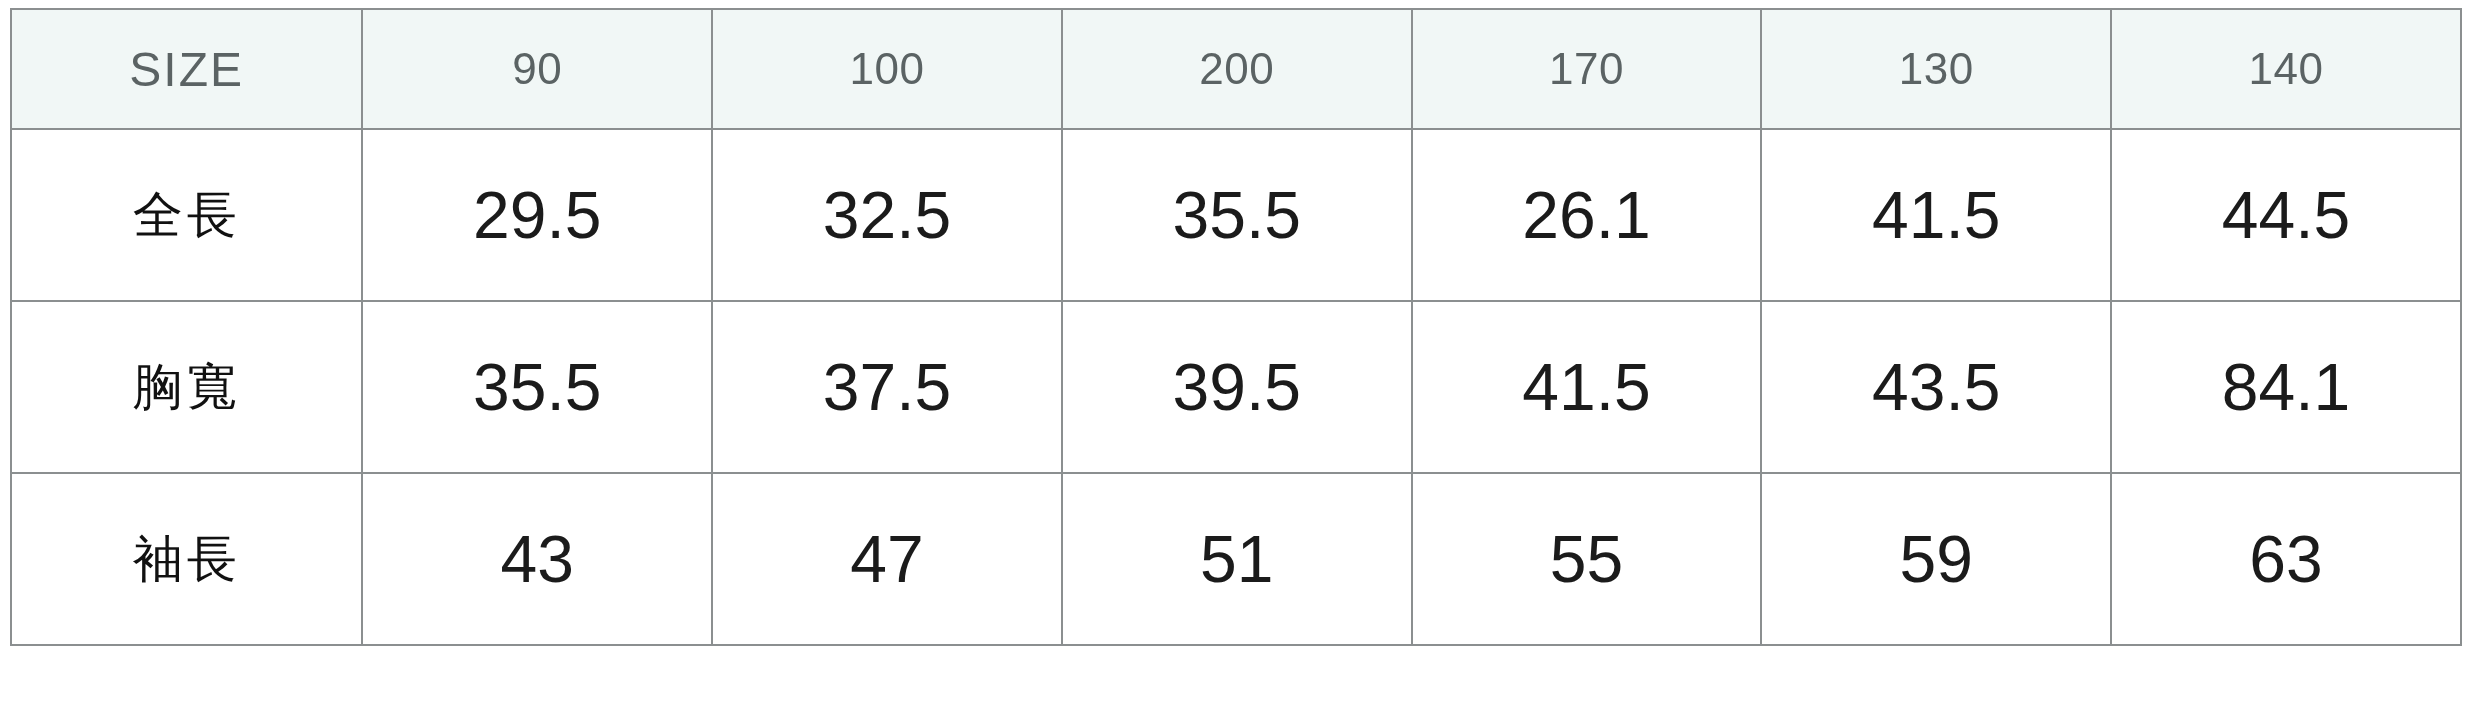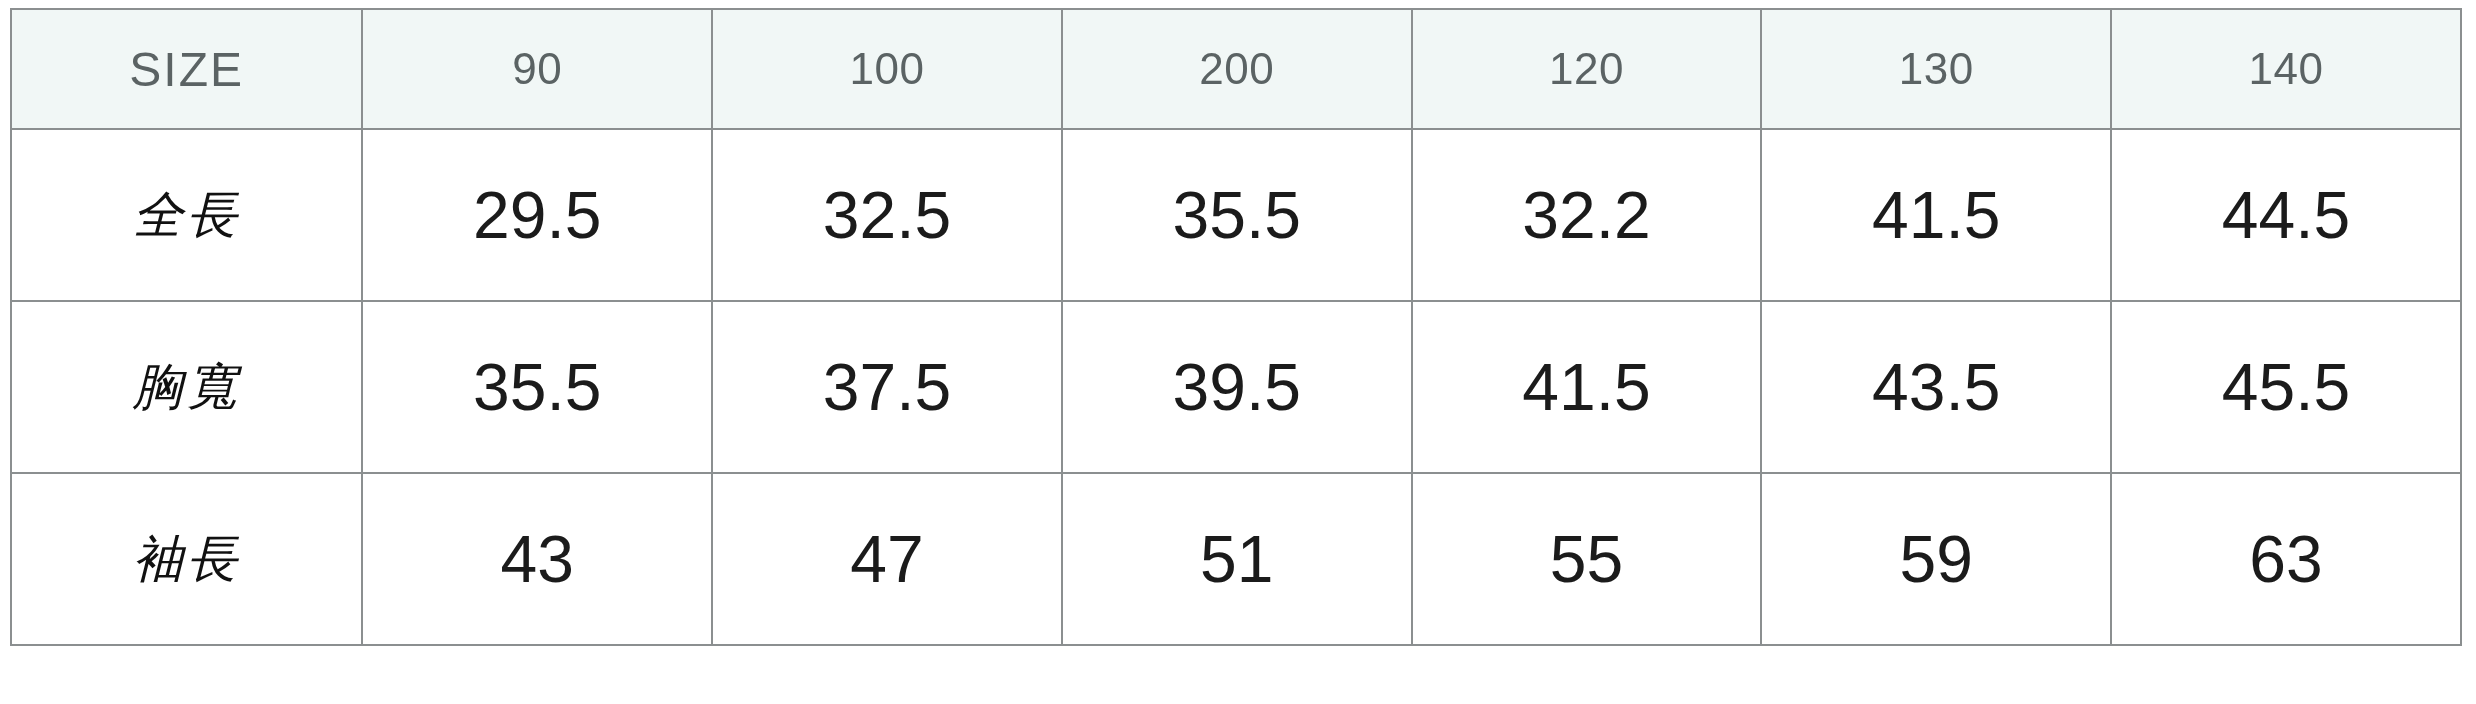--- a/index.html
+++ b/index.html
@@ -56,21 +56,20 @@
   tbody tr.data-row td {
     background: #ffffff;
     color: #1b1b1b;
     font-size: 66px;
     height: 170px;
   }
   tbody tr.data-row td.row-label {
     font-size: 50px;
     letter-spacing: 4px;
     color: #111111;
-    font-style: italic;
   }
 
   
   col.col-label { width: 226px; }
   col.col-size  { width: 225px; }
 </style>
 </head>
 <body>
 
 <div class="chart-wrap">
@@ -83,43 +82,43 @@
       <col class="col-size">
       <col class="col-size">
       <col class="col-size">
     </colgroup>
     <thead>
       <tr class="header-row">
         <th class="size-label-cell">SIZE</th>
         <th>90</th>
         <th>100</th>
         <th>200</th>
-        <th>120</th>
+        <th>170</th>
         <th>130</th>
         <th>140</th>
       </tr>
     </thead>
     <tbody>
       <tr class="data-row">
         <td class="row-label">全長</td>
         <td>29.5</td>
         <td>32.5</td>
         <td>35.5</td>
-        <td>32.2</td>
+        <td>26.1</td>
         <td>41.5</td>
         <td>44.5</td>
       </tr>
       <tr class="data-row">
         <td class="row-label">胸寬</td>
         <td>35.5</td>
         <td>37.5</td>
         <td>39.5</td>
         <td>41.5</td>
         <td>43.5</td>
-        <td>45.5</td>
+        <td>84.1</td>
       </tr>
       <tr class="data-row">
         <td class="row-label">袖長</td>
         <td>43</td>
         <td>47</td>
         <td>51</td>
         <td>55</td>
         <td>59</td>
         <td>63</td>
       </tr>

